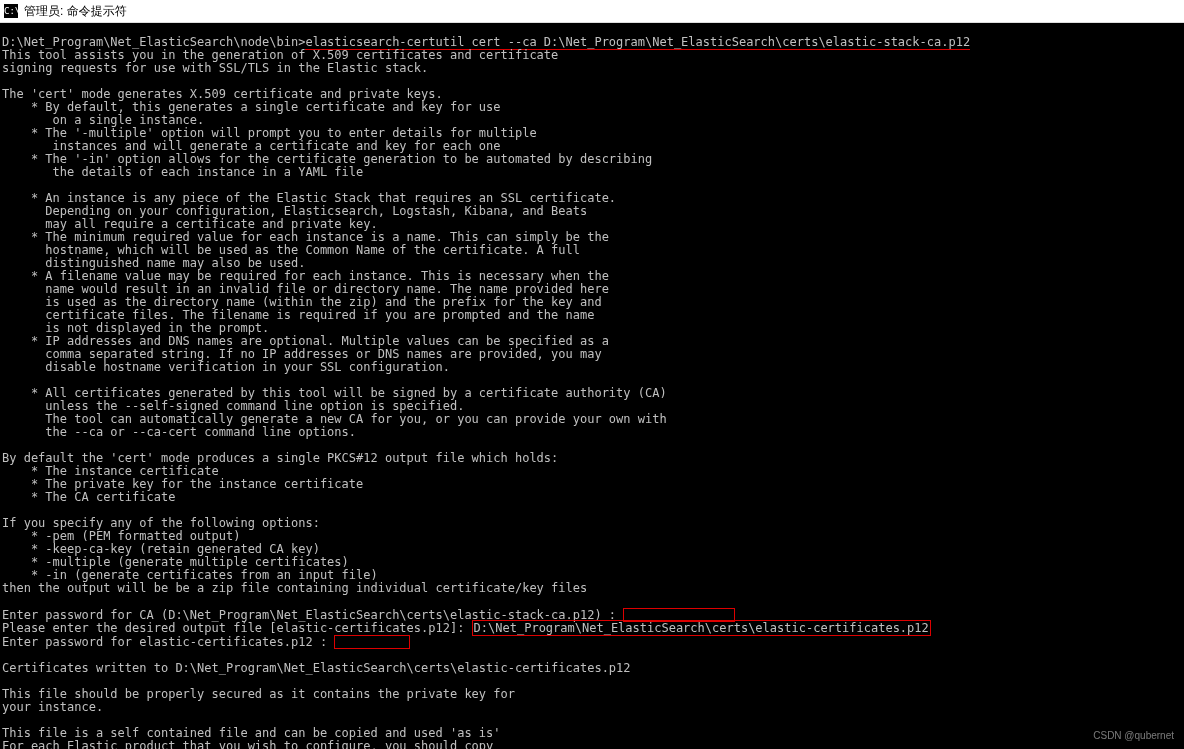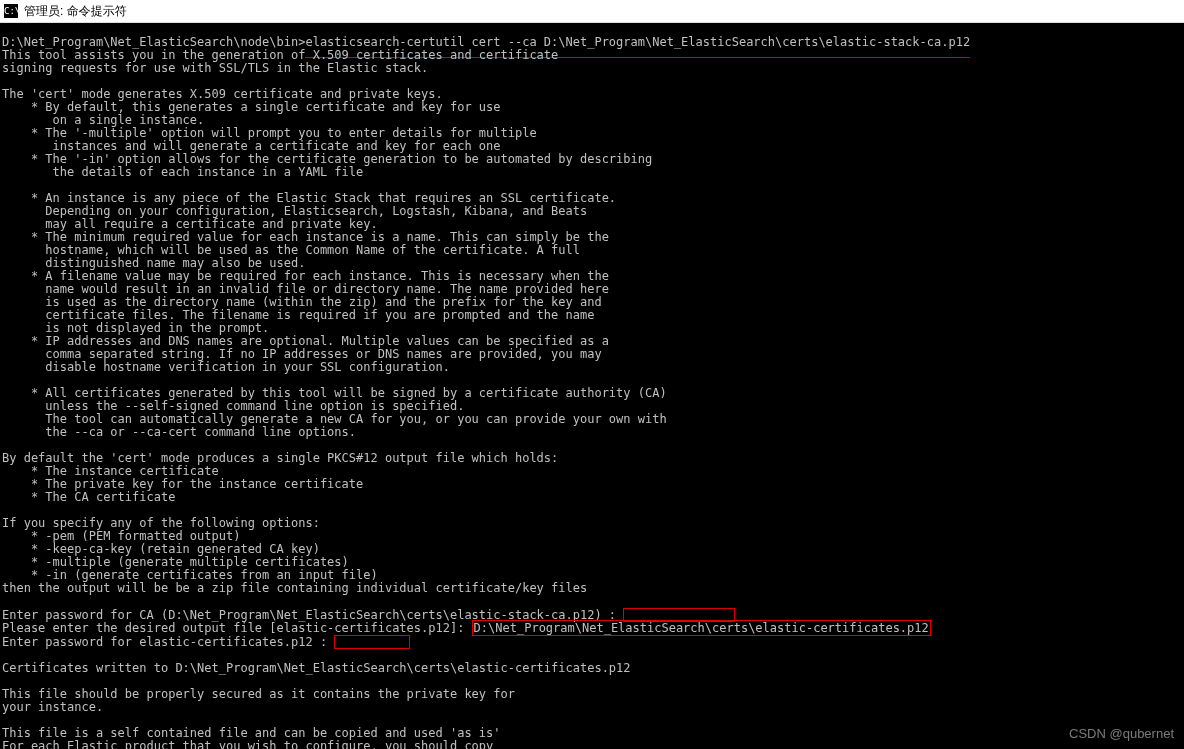--- a/index.html
+++ b/index.html
@@ -39,37 +39,37 @@
   .terminal {
     padding: 0px 2px 2px 2px;
     white-space: pre;
     line-height: 13px;
     letter-spacing: 0px;
     position: relative;
   }
   .line { display:block; }
   .underline {
     border-bottom: 1px solid #d00;
-    padding-bottom: 8px;
+    padding-bottom: 0px;
   }
   .redbox {
     border: 1px solid #d00;
     display: inline-block;
     height: 12px;
     vertical-align: middle;
   }
   .box1 { width: 110px; }
   .box2 { width: 74px; }
   .watermark {
     position: absolute;
     right: 10px;
     bottom: 8px;
     color: rgba(220,220,220,0.55);
     font-family: "Microsoft YaHei", sans-serif;
-    font-size: 13px;
+    font-size: 10px;
     pointer-events: none;
   }
 </style>
 </head>
 <body>
 
 <div class="titlebar">
   <span class="cmdicon">C:\</span>
   <span>管理员: 命令提示符</span>
 </div>

